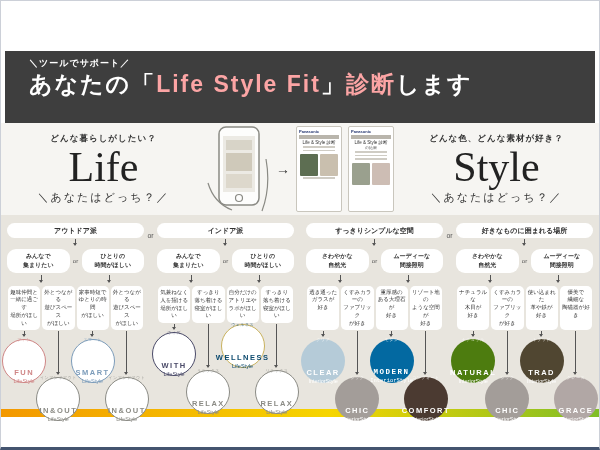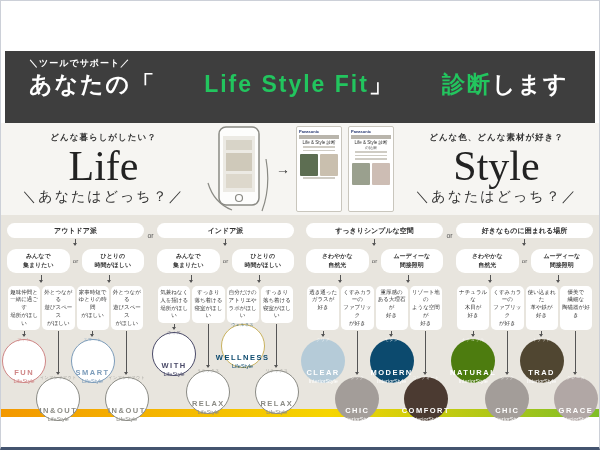--- a/index.html
+++ b/index.html
@@ -2,27 +2,27 @@
 <html><head>
 <meta charset="utf-8">
 <style>
   html,body{margin:0;padding:0;background:#fff;font-family:"Liberation Sans",sans-serif;}
   .page{position:relative;width:598px;height:446px;border:1px solid #ccd0d8;border-bottom:3px solid #44546f;overflow:hidden;background:#fff;}
   
   .top-white{height:50px;background:#fff;}
   .banner{height:72px;background:#3e3e3e;margin:0 4px;padding:6px 0 0 24px;box-sizing:border-box;}
   .banner .support{color:#fff;font-size:9px;font-weight:bold;letter-spacing:1px;}
   .banner .title{margin:2px 0 0 0;font-size:23px;font-weight:bold;color:#fff;letter-spacing:2px;line-height:1.1;}
-  .banner .title .accent{color:#22c55e;margin-left:48px;}
+  .banner .title .accent{color:#fca5a5;}
   
   .top-row{height:92px;background:#f6f5f2;display:flex;align-items:center;}
   .side-header{width:212px;text-align:center;}
   .side-header .q{font-size:8.5px;font-weight:bold;color:#333;letter-spacing:1px;text-align:center;}
   .side-header .word{font-family:"Liberation Serif",serif;font-size:42px;color:#222;line-height:1.05;}
-  .side-header .sub{font-size:14px;color:#333;letter-spacing:2px;}
+  .side-header .sub{font-size:11px;color:#333;letter-spacing:2px;}
   .phones{flex:1;display:flex;align-items:center;justify-content:center;gap:6px;}
   .arrow-glyph{font-size:14px;color:#333;font-weight:bold;}
   .shot{width:46px;height:86px;background:#fff;border:1px solid #c9c6bd;border-radius:2px;display:flex;flex-direction:column;align-items:center;padding:2px 2px;box-sizing:border-box;}
   .shot-brand{font-size:4px;font-weight:bold;color:#23346e;align-self:flex-start;}
   .shot-nav{width:100%;height:4px;background:#b9b5ac;margin:1px 0;}
   .shot-title{font-size:4.5px;color:#333;white-space:nowrap;}
   .shot-sub{font-size:4px;color:#555;}
   .shot-line{width:82%;height:1.5px;background:#cfccc4;margin:1px 0;}
   .thumb-row{display:flex;gap:2px;margin-top:2px;}
   .thumb{width:18px;height:22px;border-radius:1px;}
@@ -279,21 +279,21 @@
             <div class="cname">CLEAR</div>
             <div class="csub">InteriorStyle</div>
           </div>
           <div class="conn" style="left: calc(37.5% - 0.5px); height: 43px;"></div>
           <div class="circle fill" style="left: calc(37.5% - 22px); top: 46px; background: rgb(163, 157, 153);">
             <div class="kana">シック</div>
             <div class="cname">CHIC</div>
             <div class="csub">InteriorStyle</div>
           </div>
           <div class="conn" style="left: calc(62.5% - 0.5px); height: 5px;"></div>
-          <div class="circle fill" style="left: calc(62.5% - 22px); top: 8px; background: #0c4a6e;">
+          <div class="circle fill" style="left: calc(62.5% - 22px); top: 8px; background: #0369a1; font-family: Liberation Mono, monospace;">
             <div class="kana">モダン</div>
             <div class="cname">MODERN</div>
             <div class="csub">InteriorStyle</div>
           </div>
           <div class="conn" style="left: calc(87.5% - 0.5px); height: 43px;"></div>
           <div class="circle fill" style="left: calc(87.5% - 22px); top: 46px; background: rgb(75, 58, 49);">
             <div class="kana">コンフォート</div>
             <div class="cname">COMFORT</div>
             <div class="csub">InteriorStyle</div>
           </div>

